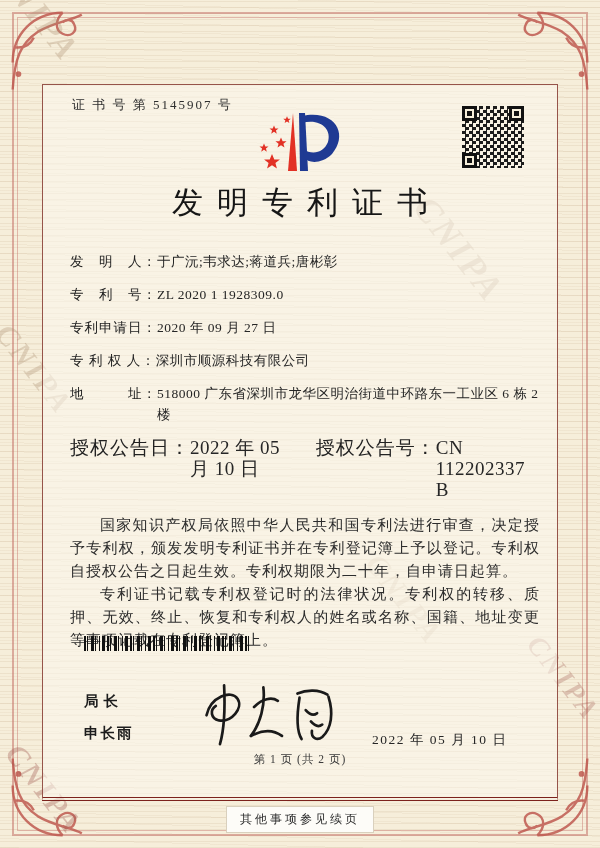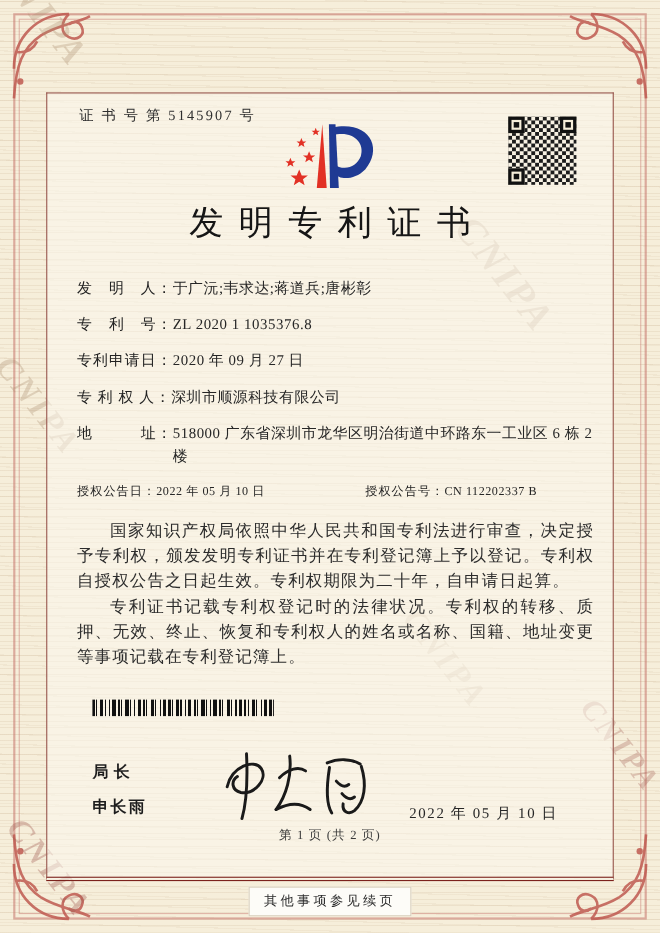--- a/index.html
+++ b/index.html
@@ -59,21 +59,21 @@
   .title{
     position:absolute;left:0;right:0;top:182px;text-align:center;
     font-size:31px;font-weight:400;color:#161616;
     letter-spacing:14px;text-indent:14px;
   }
   
   .flow{position:absolute;left:70px;right:60px;top:251px;color:#262626;}
   .frow{display:flex;margin-bottom:12px;font-size:13.5px;line-height:21px;}
   .flabel{flex:none;white-space:pre;letter-spacing:1px;color:#222;}
   .fvalue{flex:1;letter-spacing:.5px;}
-  .frow-grant{display:flex;font-size:11px;line-height:21px;margin-bottom:0;}
+  .frow-grant{display:flex;font-size:19px;line-height:21px;margin-bottom:0;gap:20px;}
   .gpair1{width:262px;display:flex;}
   .gpair2{display:flex;justify-content:space-between;}
   .paras{margin-top:14px;}
   .paras p{
     margin:0;font-size:15px;line-height:23px;letter-spacing:1px;
     text-indent:2em;color:#2c2c2c;text-align:justify;
   }
   
   .barcode{
     position:absolute;left:84px;top:636px;width:165px;height:15px;
@@ -178,21 +178,21 @@
 
   <div class="title">发明专利证书</div>
 
   <div class="flow">
     <div class="frow">
       <span class="flabel">发　明　人：</span>
       <span class="fvalue">于广沅;韦求达;蒋道兵;唐彬彰</span>
     </div>
     <div class="frow">
       <span class="flabel">专　利　号：</span>
-      <span class="fvalue">ZL 2020 1 1035376.8</span>
+      <span class="fvalue">ZL 2020 1 1928309.0</span>
     </div>
     <div class="frow">
       <span class="flabel">专利申请日：</span>
       <span class="fvalue">2020 年 09 月 27 日</span>
     </div>
     <div class="frow">
       <span class="flabel">专 利 权 人：</span>
       <span class="fvalue">深圳市顺源科技有限公司</span>
     </div>
     <div class="frow">

